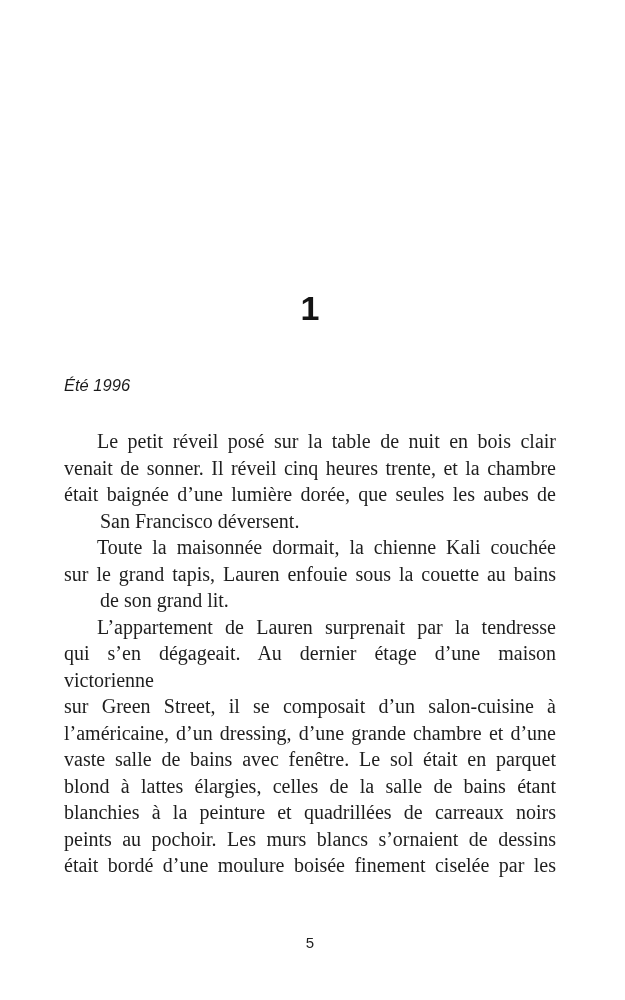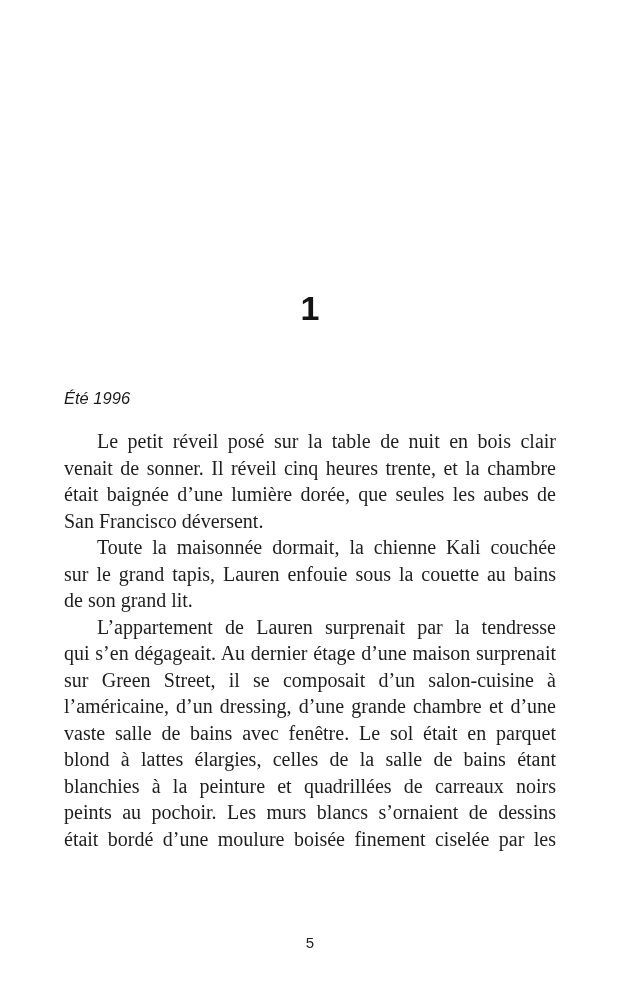--- a/index.html
+++ b/index.html
@@ -22,21 +22,21 @@
     width: 492px;
     text-align: center;
     font-family: "Liberation Sans", sans-serif;
     font-weight: 700;
     font-size: 34px;
     line-height: 34px;
     color: #141414;
   }
   .date-heading {
     position: absolute;
-    top: 388px;
+    top: 375px;
     left: 64px;
     width: 492px;
     font-family: "Liberation Sans", sans-serif;
     font-style: italic;
     font-size: 16.5px;
     line-height: 20px;
     color: #1a1a1a;
   }
   .body-text {
     position: absolute;
@@ -52,20 +52,21 @@
     text-align: justify;
     text-align-last: justify;
     white-space: normal;
   }
   .line.first-line {
     text-indent: 33px;
   }
   .line.last-left {
     text-align: right;
     text-align-last: left;
+    margin-left: 36px;
   }
   .page-number {
     position: absolute;
     top: 934px;
     left: 64px;
     width: 492px;
     text-align: center;
     font-family: "Liberation Sans", sans-serif;
     font-size: 15px;
     line-height: 18px;
@@ -83,21 +84,21 @@
 
   <div class="body-text">
       <div class="line first-line">Le petit réveil posé sur la table de nuit en bois clair</div>
       <div class="line">venait de sonner. Il réveil cinq heures trente, et la chambre</div>
       <div class="line">était baignée d’une lumière dorée, que seules les aubes de</div>
       <div class="line last-left">San Francisco déversent.</div>
       <div class="line first-line">Toute la maisonnée dormait, la chienne Kali couchée</div>
       <div class="line">sur le grand tapis, Lauren enfouie sous la couette au bains</div>
       <div class="line last-left">de son grand lit.</div>
       <div class="line first-line">L’appartement de Lauren surprenait par la tendresse</div>
-      <div class="line">qui s’en dégageait. Au dernier étage d’une maison surprenait</div>
+      <div class="line">qui s’en dégageait. Au dernier étage d’une maison victorienne</div>
       <div class="line">sur Green Street, il se composait d’un salon-cuisine à</div>
       <div class="line">l’américaine, d’un dressing, d’une grande chambre et d’une</div>
       <div class="line">vaste salle de bains avec fenêtre. Le sol était en parquet</div>
       <div class="line">blond à lattes élargies, celles de la salle de bains étant</div>
       <div class="line">blanchies à la peinture et quadrillées de carreaux noirs</div>
       <div class="line">peints au pochoir. Les murs blancs s’ornaient de dessins</div>
       <div class="line">était bordé d’une moulure boisée finement ciselée par les</div>
     </div>
 
   <div class="page-number">5</div>

